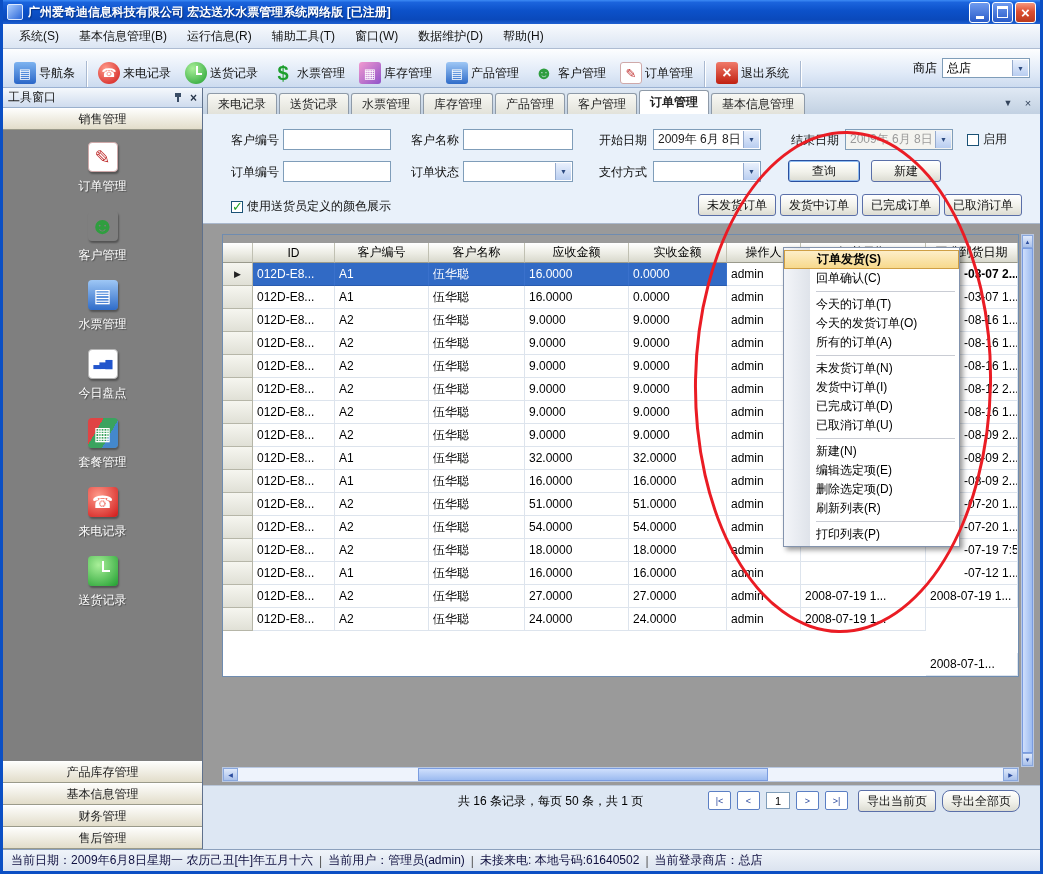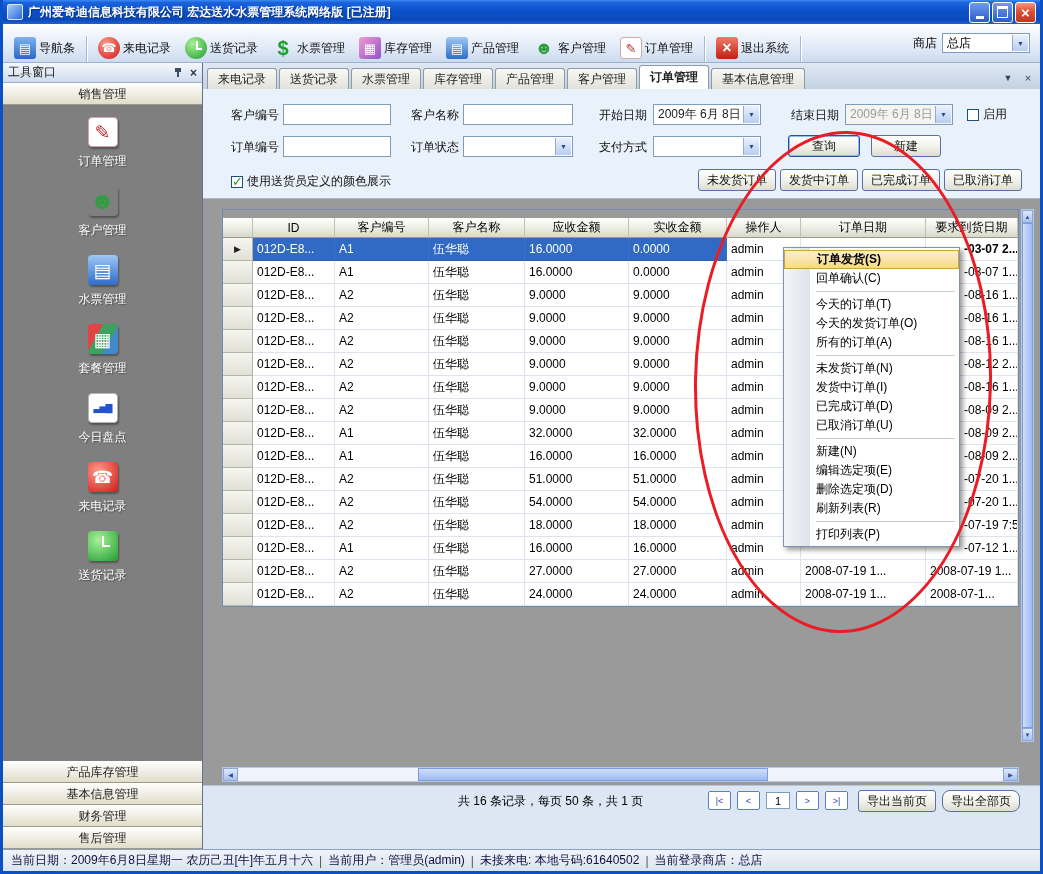--- a/index.html
+++ b/index.html
@@ -186,20 +186,29 @@
   <div class="titlebar">
     <div class="app-icon"></div>
     <div class="title-text">广州爱奇迪信息科技有限公司 宏达送水水票管理系统网络版  [已注册]</div>
     <div class="win-btns">
       <div class="wb min"></div>
       <div class="wb max"></div>
       <div class="wb close"></div>
     </div>
   </div>
 
+  <div class="menubar">
+      <div class="mb-item">系统(S)</div>
+      <div class="mb-item">基本信息管理(B)</div>
+      <div class="mb-item">运行信息(R)</div>
+      <div class="mb-item">辅助工具(T)</div>
+      <div class="mb-item">窗口(W)</div>
+      <div class="mb-item">数据维护(D)</div>
+      <div class="mb-item">帮助(H)</div>
+    </div>
 
   <div class="toolbar">
     <div class="tb-items">
         <div class="tb-item">
           <span class="ic ic-nav"></span>
           <span class="tb-label">导航条</span>
         </div>
         <div class="tb-sep"></div>
         <div class="tb-item">
           <span class="ic ic-call"></span>
@@ -262,26 +271,26 @@
           </div>
           <div class="side-item">
             <div class="ic big ic-person"></div>
             <div class="side-label">客户管理</div>
           </div>
           <div class="side-item">
             <div class="ic big ic-book"></div>
             <div class="side-label">水票管理</div>
           </div>
           <div class="side-item">
+            <div class="ic big ic-chart"></div>
+            <div class="side-label">今日盘点</div>
+          </div>
+          <div class="side-item">
             <div class="ic big ic-package"></div>
             <div class="side-label">套餐管理</div>
-          </div>
-          <div class="side-item">
-            <div class="ic big ic-chart"></div>
-            <div class="side-label">今日盘点</div>
           </div>
           <div class="side-item">
             <div class="ic big ic-call"></div>
             <div class="side-label">来电记录</div>
           </div>
           <div class="side-item">
             <div class="ic big ic-clock"></div>
             <div class="side-label">送货记录</div>
           </div>
         </div>
@@ -541,21 +550,21 @@
             </div>
             <div class="g-r">
               <div class="g-c sel" style="width: 30px;"></div>
               <div class="g-c" style="width: 82px;">012D-E8...</div>
               <div class="g-c" style="width: 94px;">A2</div>
               <div class="g-c" style="width: 96px;">伍华聪</div>
               <div class="g-c" style="width: 104px;">24.0000</div>
               <div class="g-c" style="width: 98px;">24.0000</div>
               <div class="g-c" style="width: 74px;">admin</div>
               <div class="g-c" style="width: 125px;">2008-07-19 1...</div>
-              <div class="g-c" style="width: 92px;">2008-07-1...</div>
+              <div class="g-c" style="width: 92px; margin-top: 45px;">2008-07-1...</div>
             </div>
           </div>
         <div class="vscroll">
           <div class="sb-btn">▲</div>
           <div class="vthumb"></div>
           <div class="sb-btn">▼</div>
         </div>
         <div class="hscroll">
           <div class="sb-btn">◀</div>
           <div class="htrack">

